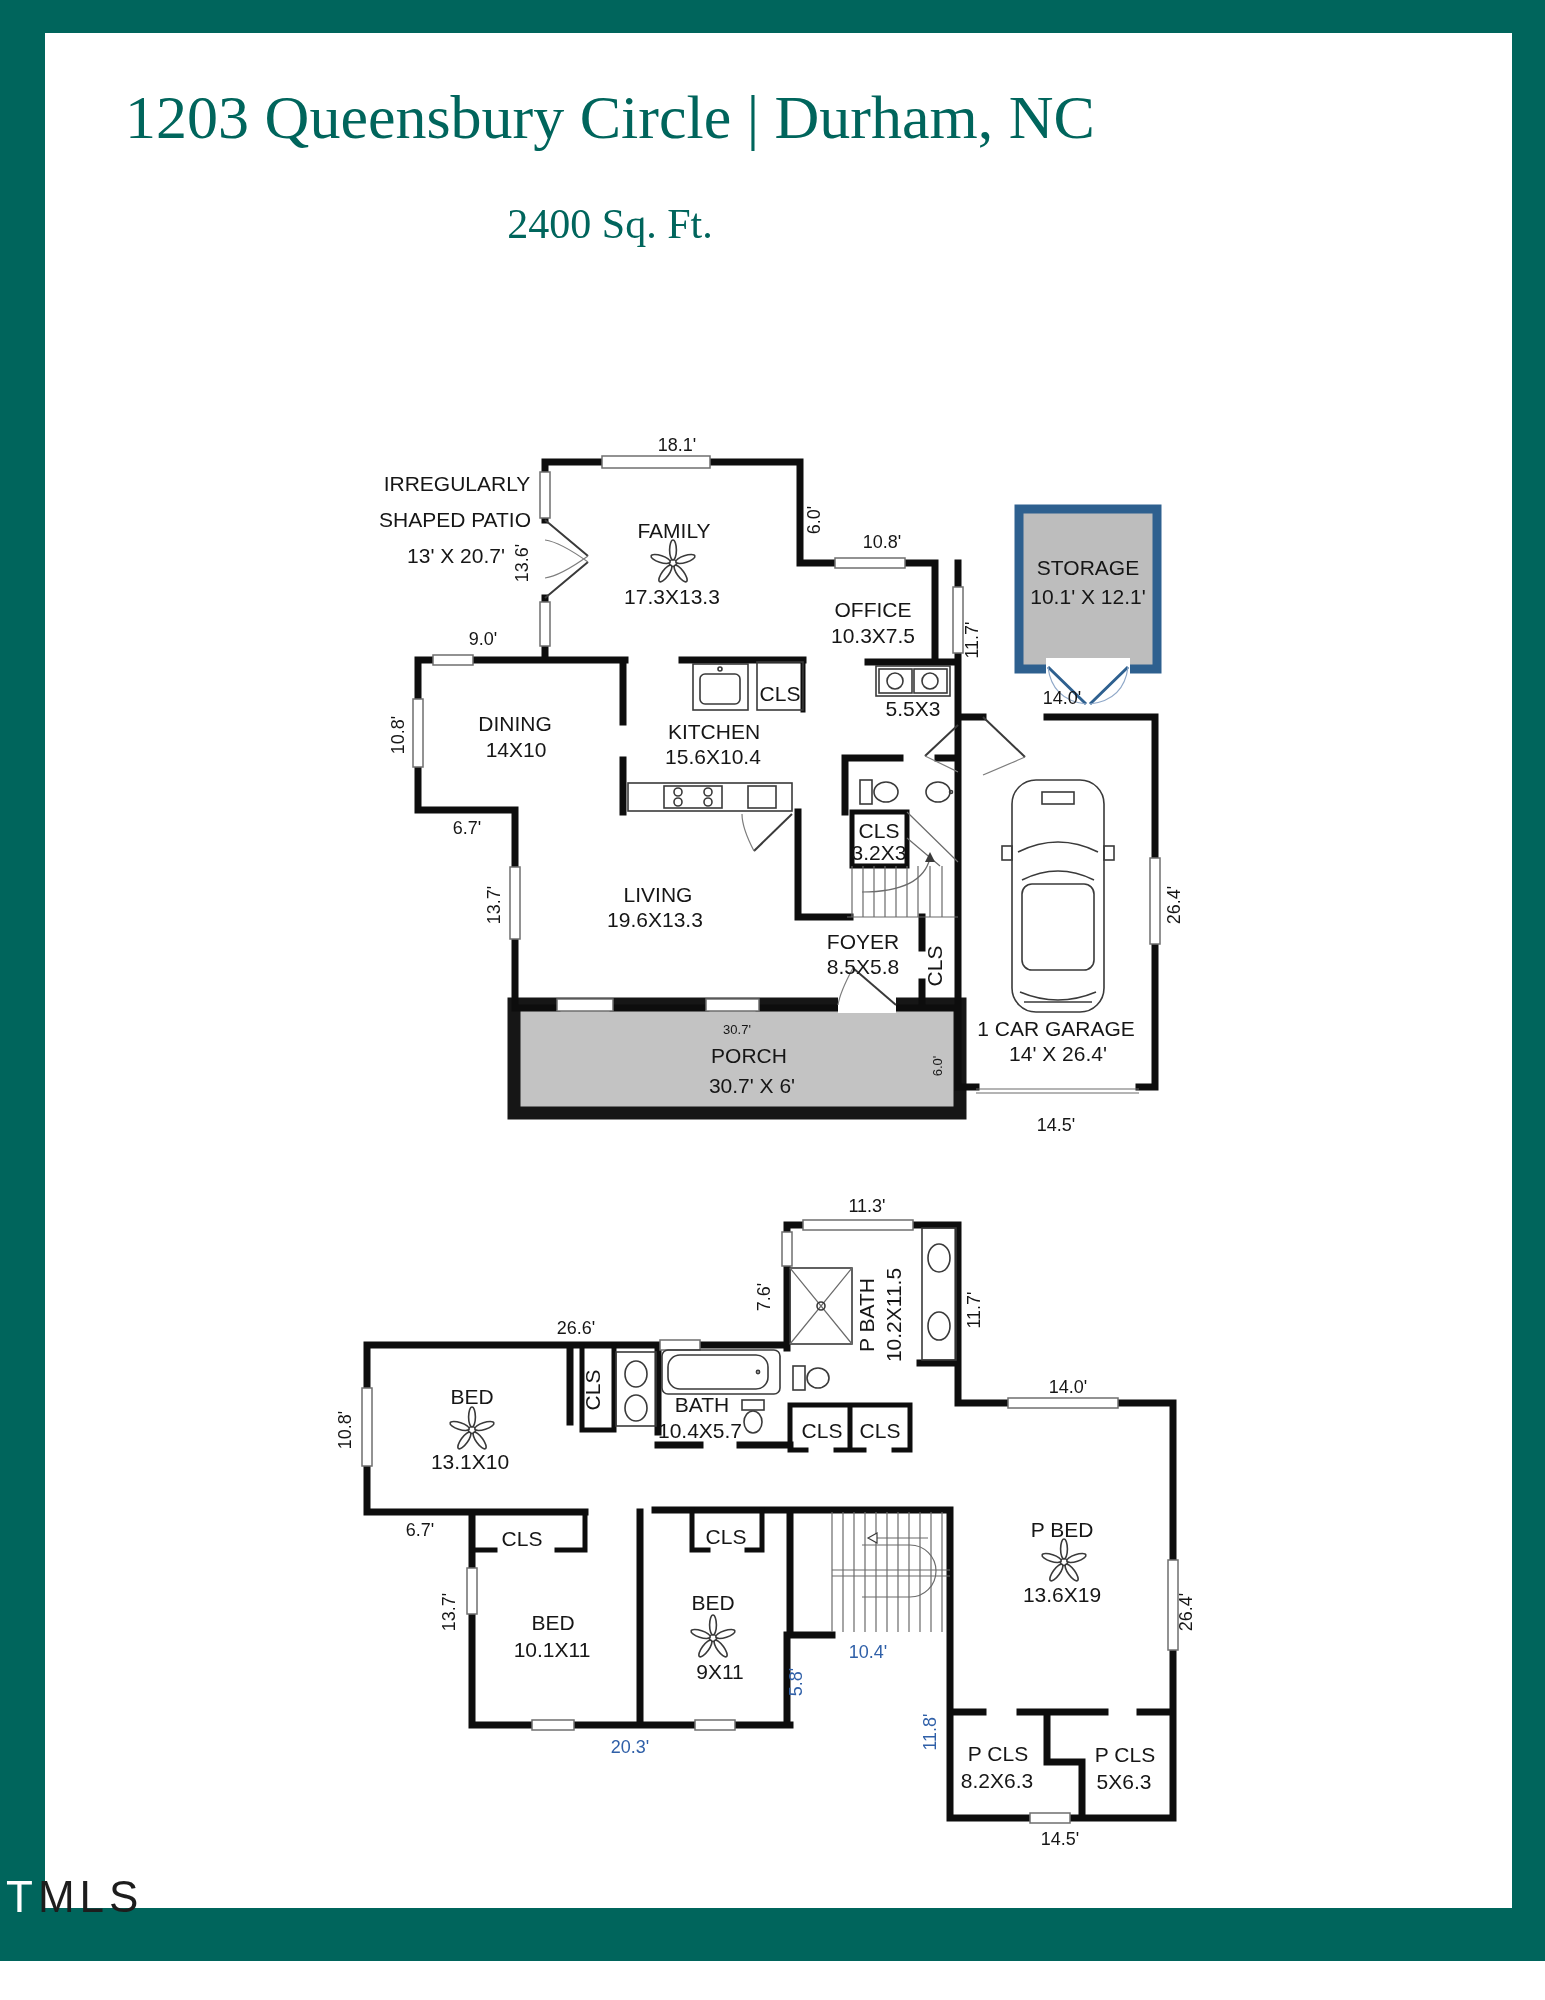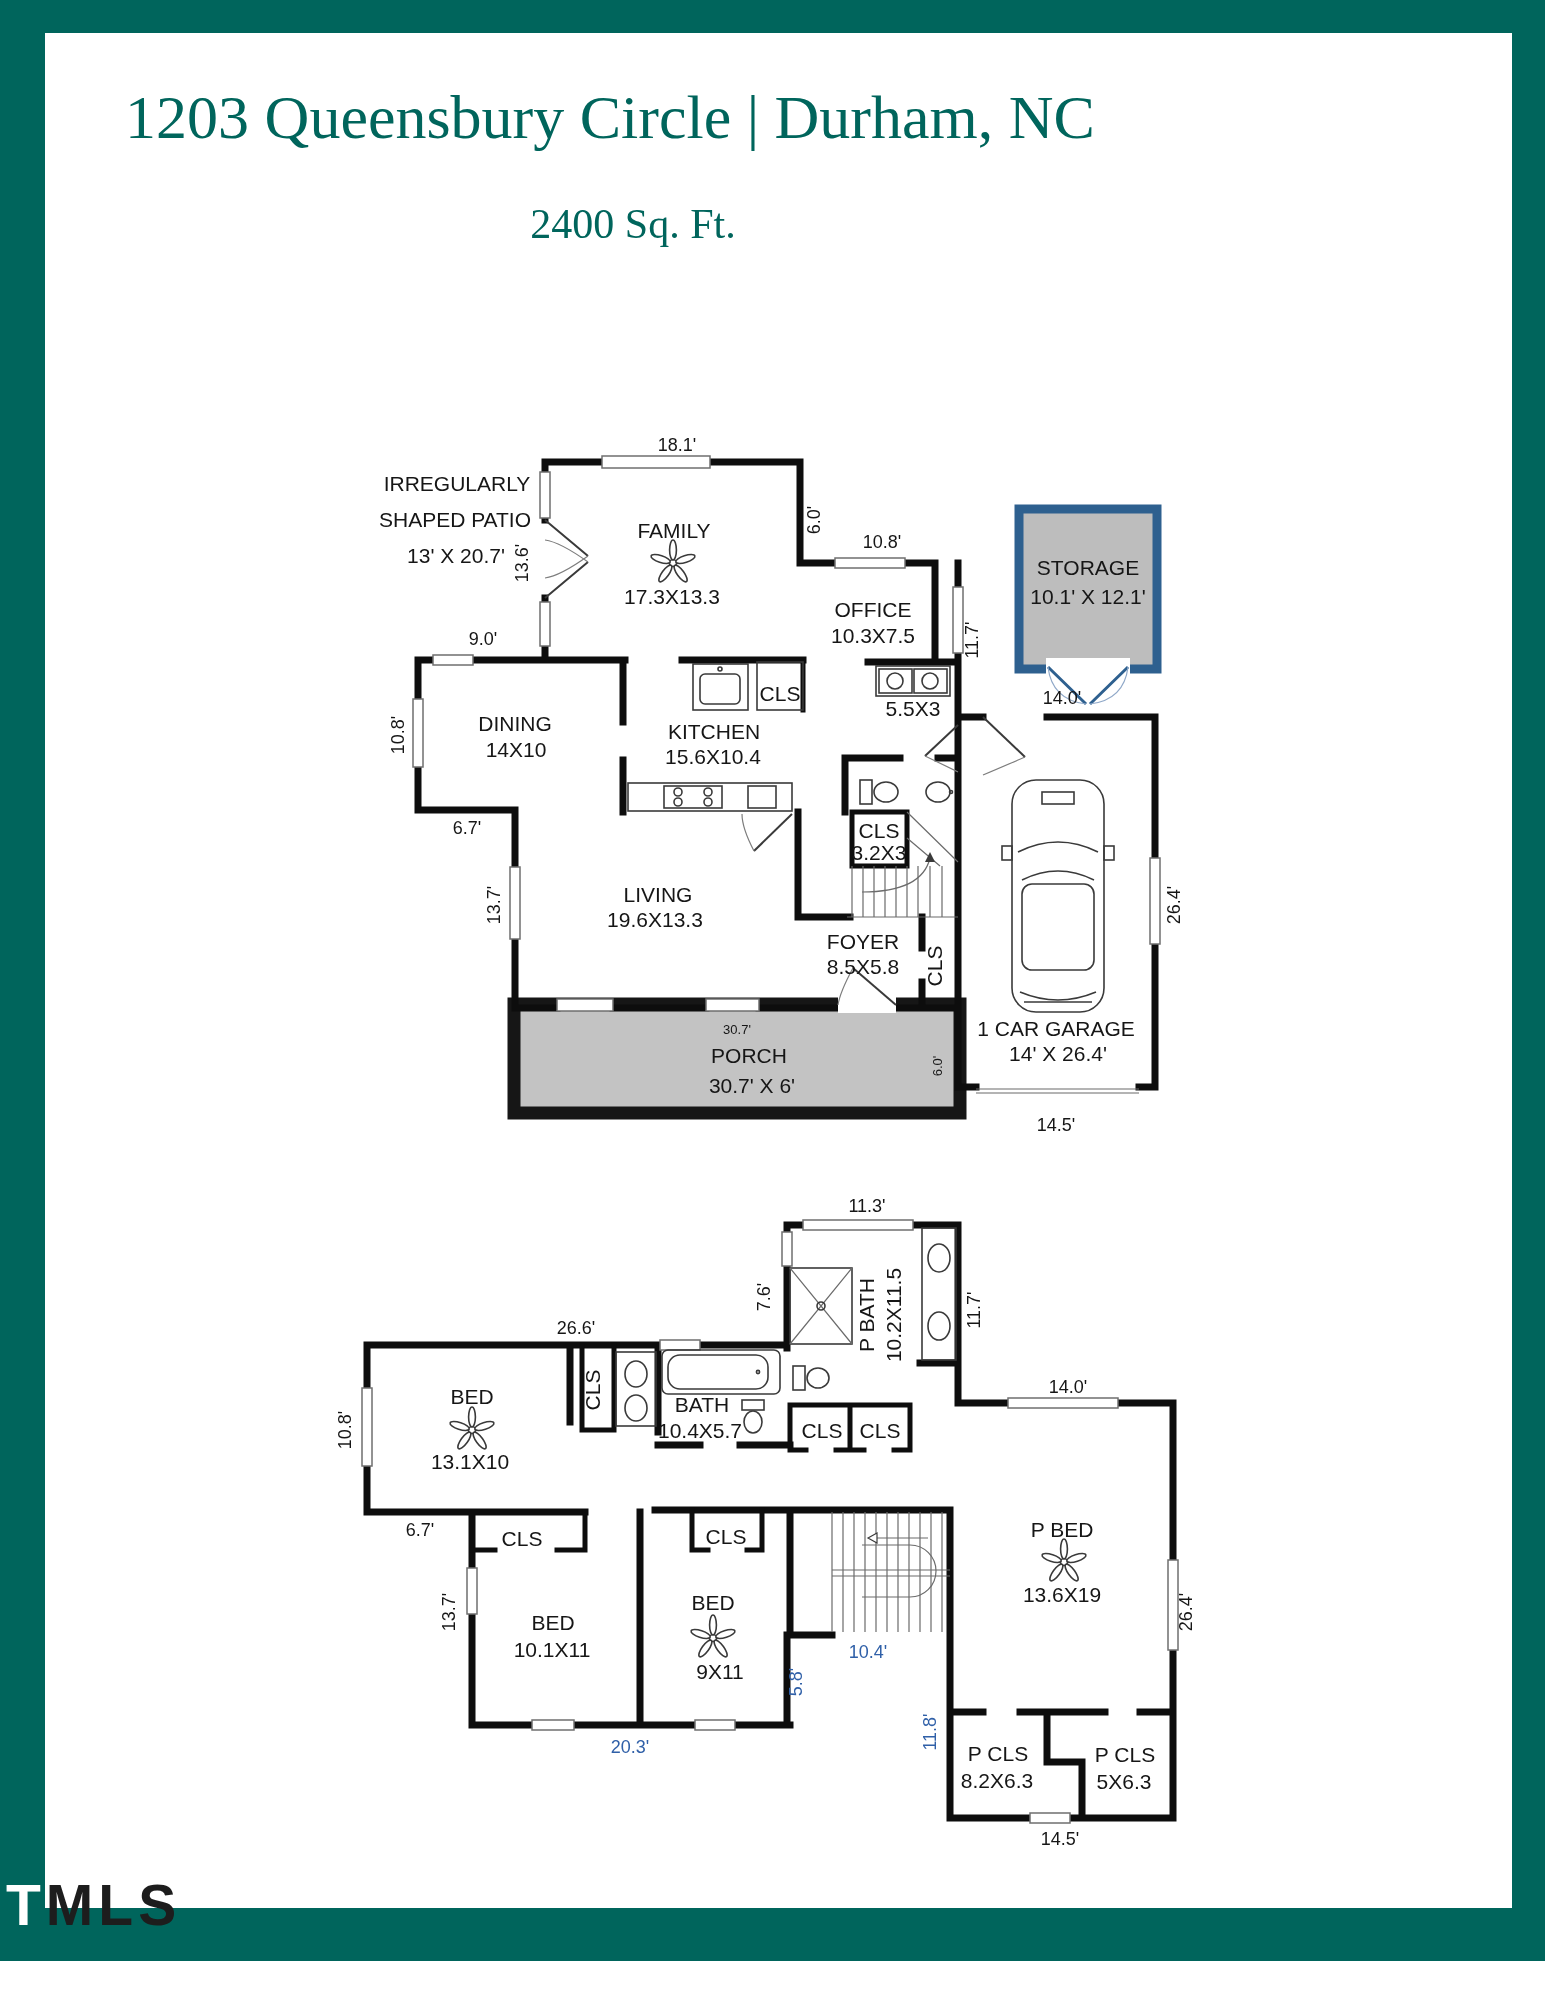--- a/index.html
+++ b/index.html
@@ -7,36 +7,36 @@
     --porch-fill:#c3c3c3; --blue-dim:#3060a8;
   }
   html,body{margin:0;padding:0;}
   .page{position:relative;width:1545px;height:1961px;background:var(--accent);overflow:hidden;
         font-family:"Liberation Sans",sans-serif;}
   .inner{position:absolute;left:45px;top:33px;right:33px;bottom:53px;background:#ffffff;}
   .title{position:absolute;left:45px;top:82px;width:1130px;text-align:center;
          font-family:"Liberation Serif",serif;font-size:62px;color:var(--accent);}
   .sub{position:absolute;left:45px;width:1130px;text-align:center;
        font-family:"Liberation Serif",serif;font-size:42px;color:var(--accent);}
-  .sub1{top:200px;padding-left:23px;} .sub2{top:262px;}
+  .sub1{top:200px;} .sub2{top:262px;}
   svg{position:absolute;}
   svg text{font-family:"Liberation Sans",sans-serif;fill:#161616;text-anchor:middle;}
   .rm{font-size:21px;} .dm{font-size:18px;} .dmb{font-size:18px;fill:var(--blue-dim);}
   .sm{font-size:13px;}
   .w7{stroke:#0d0d0d;stroke-width:7;fill:none;stroke-linecap:square;}
   .w5{stroke:#0d0d0d;stroke-width:5;fill:none;stroke-linecap:square;}
   .fx{stroke:#3a3a3a;stroke-width:1.6;fill:#ffffff;}
   .fxn{stroke:#3a3a3a;stroke-width:1.6;fill:none;}
   .thin{stroke:#6b6b6b;stroke-width:1.2;fill:none;}
   .win{fill:#ffffff;stroke:#6f6f6f;stroke-width:1.5;}
   .gap{fill:#ffffff;}
   .arc{stroke:#7d7d7d;stroke-width:1.2;fill:none;}
   .leaf{stroke:#3a3a3a;stroke-width:2;fill:none;}
-  .logo{position:absolute;left:6px;top:1872px;font-size:57px;letter-spacing:5px;
-        font-weight:700;color:#1d1d1d;}
+  .logo{position:absolute;left:6px;top:1872px;font-size:44px;letter-spacing:5px;
+        font-weight:400;color:#1d1d1d;}
   .logo .t{color:#ffffff;}
 </style>
 </head>
 <body>
 
 <div class="page">
   <div class="inner"></div>
 
   <div class="title">1203 Queensbury Circle | Durham, NC</div>
   <div class="sub sub1">2400 Sq. Ft.</div>

